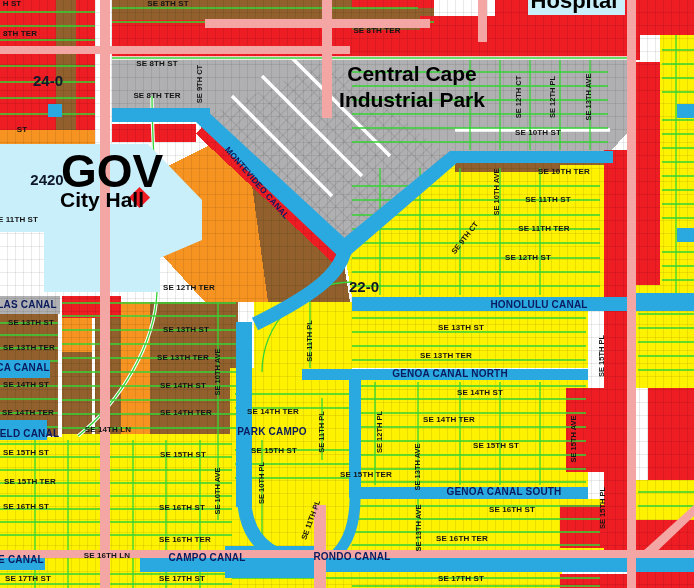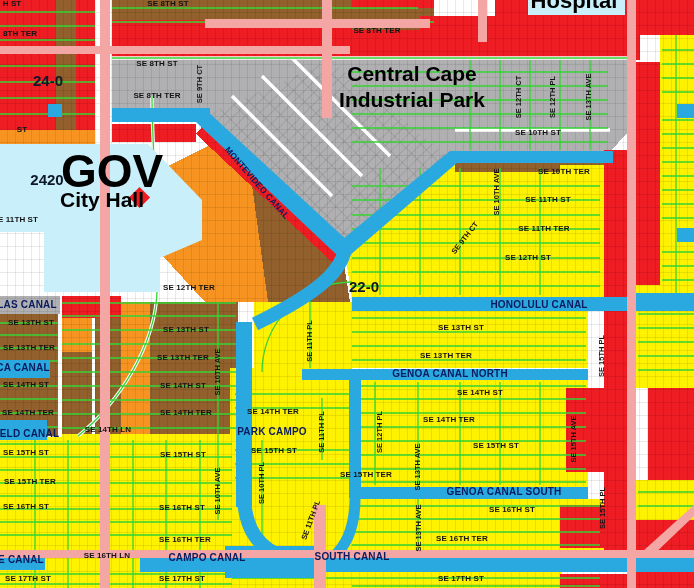--- a/index.html
+++ b/index.html
@@ -227,21 +227,21 @@
       <span class="lbl canal" style="left: 257px; top: 183px; font-size: 8.5px; transform: translate(-50%, -50%) rotate(49deg);">MONTEVIDEO CANAL</span>
       <span class="lbl canal" style="left: 27px; top: 305px; transform: translate(-50%, -50%) rotate(0deg);">LAS CANAL</span>
       <span class="lbl canal" style="left: 23px; top: 368px; transform: translate(-50%, -50%) rotate(0deg);">CA CANAL</span>
       <span class="lbl canal" style="left: 28px; top: 434px; transform: translate(-50%, -50%) rotate(0deg);">IELD CANAL</span>
       <span class="lbl canal" style="left: 21px; top: 560px; transform: translate(-50%, -50%) rotate(0deg);">E CANAL</span>
       <span class="lbl canal" style="left: 511px; top: 305px; transform: translate(-50%, -50%) rotate(0deg); margin-left: 28px;">HONOLULU CANAL</span>
       <span class="lbl canal" style="left: 450px; top: 374px; transform: translate(-50%, -50%) rotate(0deg);">GENOA CANAL NORTH</span>
       <span class="lbl canal" style="left: 504px; top: 492px; transform: translate(-50%, -50%) rotate(0deg);">GENOA CANAL SOUTH</span>
       <span class="lbl canal" style="left: 272px; top: 432px; transform: translate(-50%, -50%) rotate(0deg);">PARK CAMPO</span>
       <span class="lbl canal" style="left: 207px; top: 558px; transform: translate(-50%, -50%) rotate(0deg);">CAMPO CANAL</span>
-      <span class="lbl canal" style="left: 352px; top: 557px; transform: translate(-50%, -50%) rotate(0deg);">SOUTH CANAL</span>
+      <span class="lbl canal" style="left: 352px; top: 557px; transform: translate(-50%, -50%) rotate(0deg);">RONDO CANAL</span>
       <span class="lbl area" style="left: 412px; top: 73px; font-size: 21px; transform: translate(-50%, -50%) rotate(0deg);">Central Cape</span>
       <span class="lbl area" style="left: 412px; top: 99px; font-size: 21px; transform: translate(-50%, -50%) rotate(0deg);">Industrial Park</span>
       <span class="lbl area" style="left: 574px; top: 1px; font-size: 22px; transform: translate(-50%, -50%) rotate(0deg);">Hospital</span>
       <span class="lbl area" style="left: 112px; top: 171px; font-size: 46px; transform: translate(-50%, -50%) rotate(0deg);">GOV</span>
       <span class="lbl area" style="left: 102px; top: 199px; font-size: 21px; transform: translate(-50%, -50%) rotate(0deg);">City Hall</span>
       <span class="lbl section" style="left: 48px; top: 80px; transform: translate(-50%, -50%) rotate(0deg);">24-0</span>
       <span class="lbl section" style="left: 47px; top: 179px; transform: translate(-50%, -50%) rotate(0deg);">2420</span>
       <span class="lbl section" style="left: 364px; top: 286px; transform: translate(-50%, -50%) rotate(0deg);">22-0</span>
     </div>
 </div>

